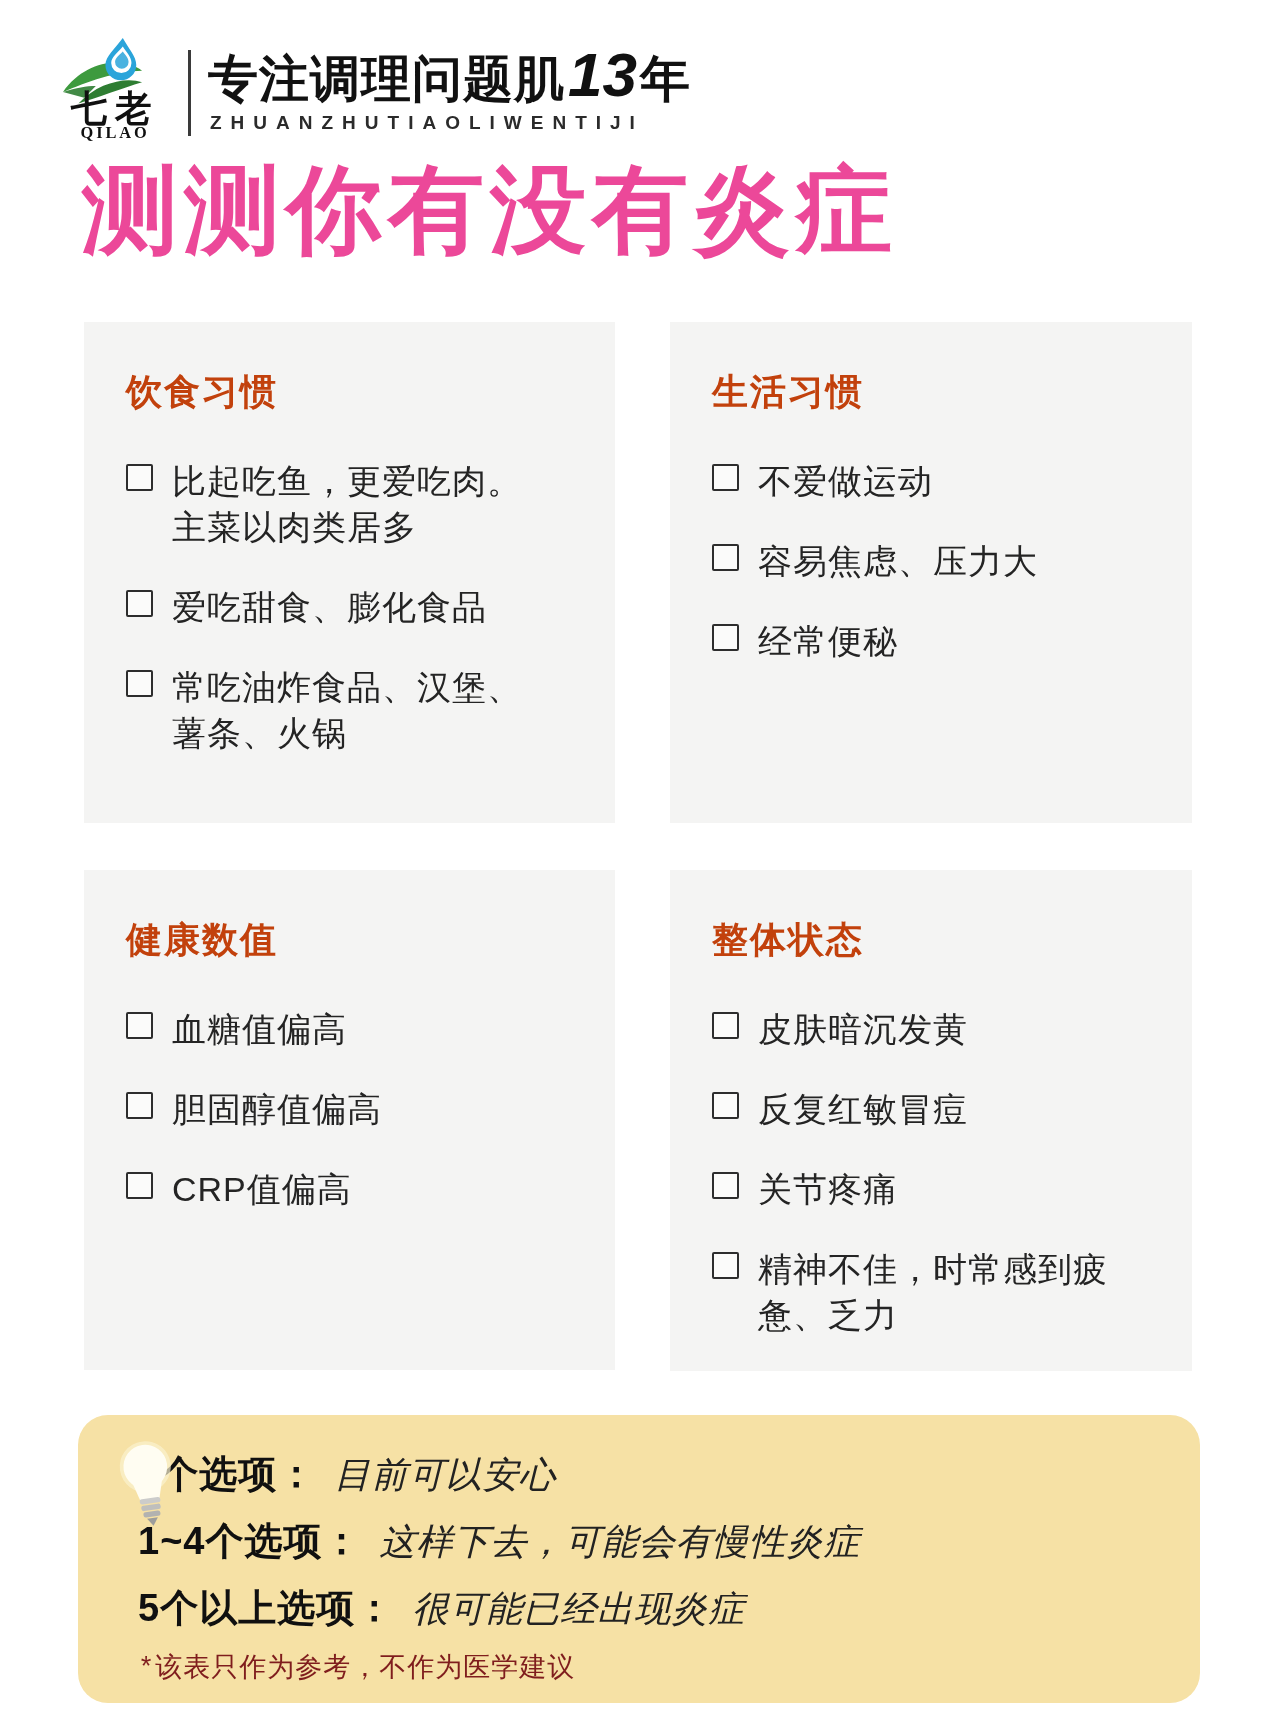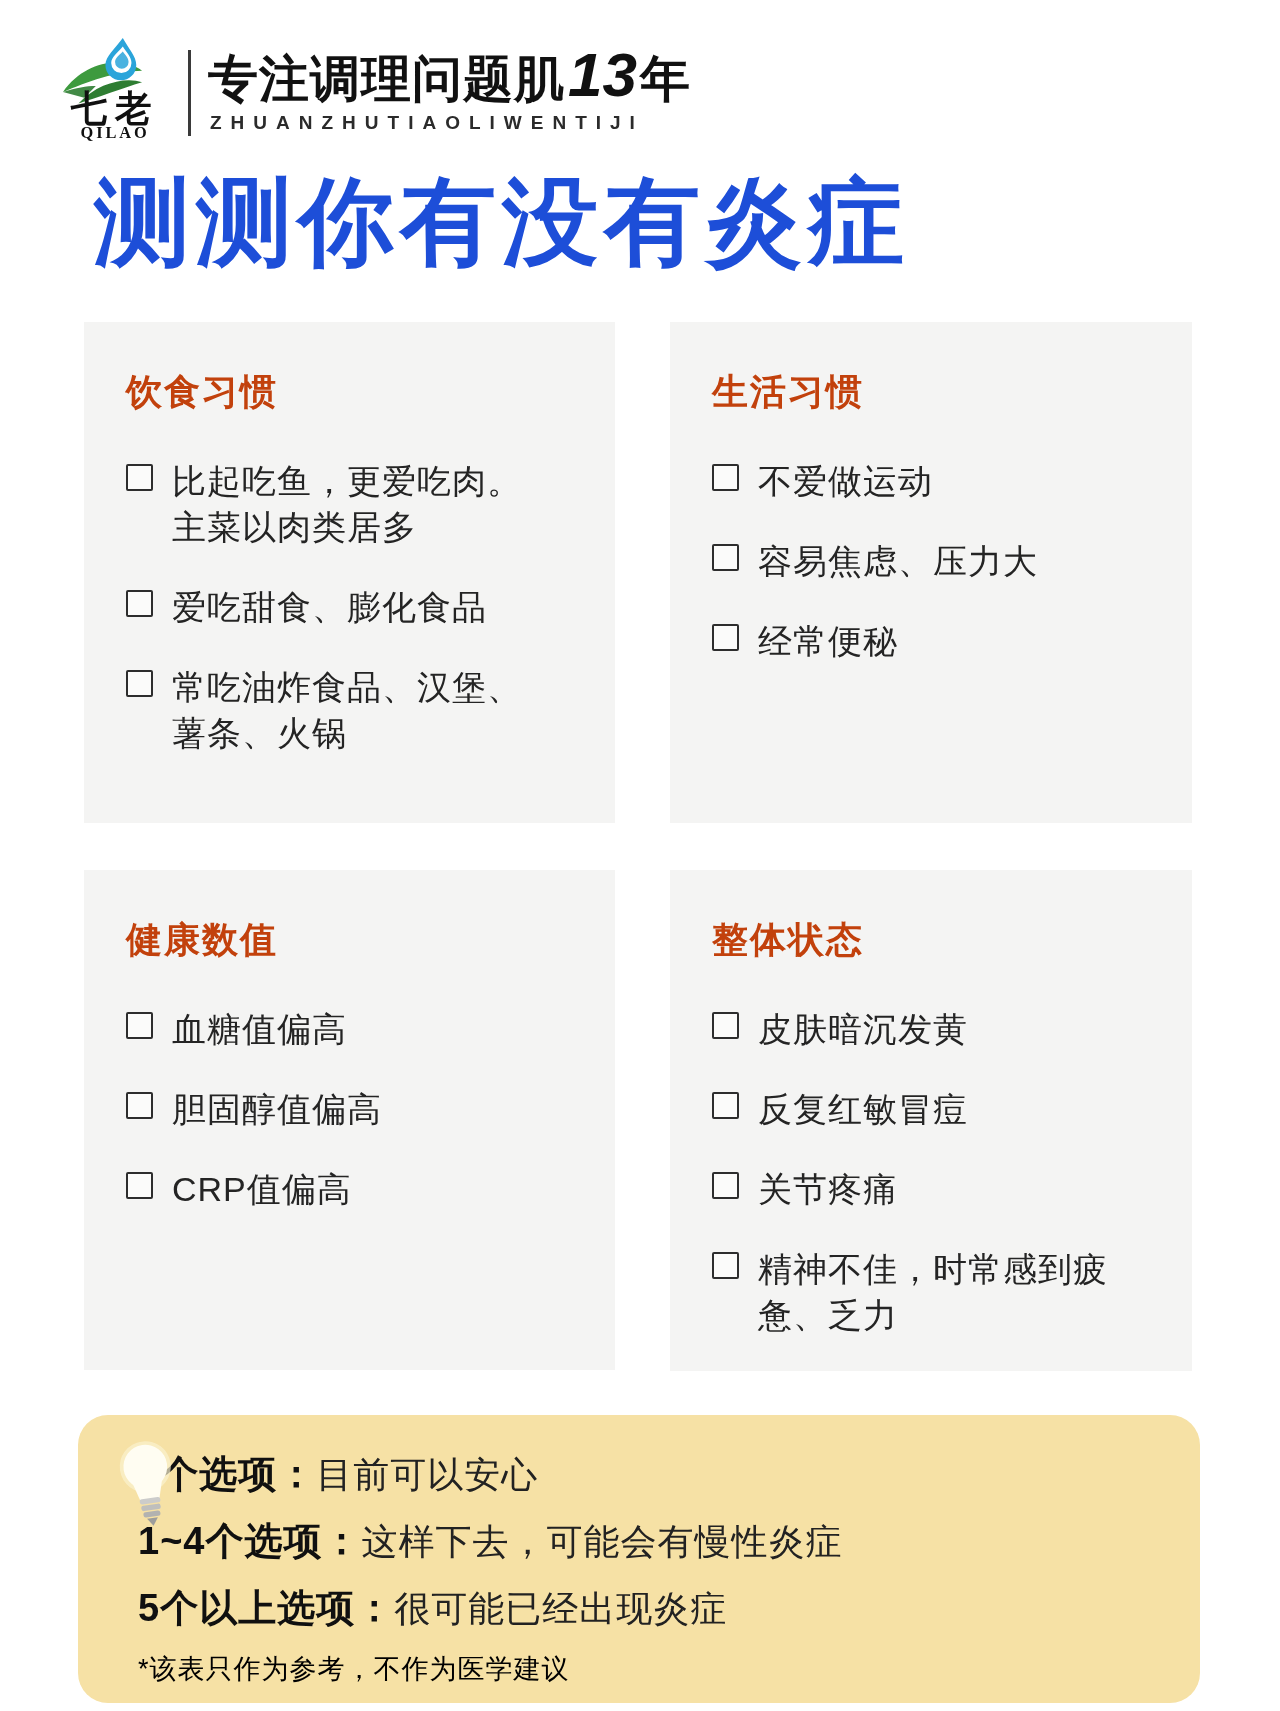--- a/index.html
+++ b/index.html
@@ -10,41 +10,41 @@
   
   .logo{position:absolute;left:56px;top:36px;width:122px;height:106px;}
   .logo-divider{position:absolute;left:188px;top:50px;width:3px;height:86px;background:#3a3a3a;}
   .tagline{position:absolute;left:208px;top:44px;display:flex;align-items:baseline;
     font-weight:800;font-size:50px;color:#111;letter-spacing:1px;line-height:62px;white-space:nowrap;}
   .tagline .num{font-family:Liberation Sans, sans-serif;font-style:italic;font-weight:700;
     font-size:62px;margin:0 3px;letter-spacing:0;}
   .tagline-roman{position:absolute;left:210px;top:112px;font-size:19px;font-weight:600;
     letter-spacing:9px;color:#2b2b2b;white-space:nowrap;}
   
-  .main-title{position:absolute;left:82px;top:158px;margin:12px;font-size:96px;line-height:104px;
-    font-weight:900;letter-spacing:6px;color:#1d4ed8;white-space:nowrap;}
+  .main-title{position:absolute;left:82px;top:158px;margin:0;font-size:96px;line-height:104px;
+    font-weight:900;letter-spacing:6px;color:#ec4899;white-space:nowrap;}
   
   .card{position:absolute;background:var(--card-bg,#f4f4f3);box-sizing:border-box;padding:44px 40px 0 42px;}
   .card.c1{left:84px;top:322px;width:531px;height:501px;}
   .card.c2{left:670px;top:322px;width:522px;height:501px;}
   .card.c3{left:84px;top:870px;width:531px;height:500px;}
   .card.c4{left:670px;top:870px;width:522px;height:501px;}
   .card h2{margin:0 0 40px 0;font-size:36px;line-height:52px;font-weight:800;color:#c2410c;letter-spacing:2px;}
   .item{display:flex;align-items:flex-start;margin-bottom:34px;}
   .cb{flex:none;width:27px;height:27px;margin-top:6px;margin-right:19px;
     border:2.5px solid #2d2d2d;border-radius:2px;background:#fbfbfa;box-sizing:border-box;cursor:pointer;}
   .lbl{font-size:34px;line-height:46px;color:#242424;white-space:pre-line;letter-spacing:1px;}
   
   .note{position:absolute;left:78px;top:1415px;width:1122px;height:288px;box-sizing:border-box;
     background:var(--note-bg,#f6e1a5);border-radius:30px;padding:36px 40px 0 60px;}
   .bulb{position:absolute;left:42px;top:26px;width:56px;height:90px;transform:rotate(-8deg);}
   .rule{display:flex;align-items:baseline;margin-bottom:20px;white-space:nowrap;}
   .rule .rlabel{font-size:38px;line-height:46px;font-weight:800;color:#101010;letter-spacing:1px;}
-  .rule .rtext{font-size:36px;line-height:46px;font-weight:400;color:#222;letter-spacing:1px;margin-left:0;}
-  .disclaimer{font-size:27px;line-height:34px;color:#000000;letter-spacing:1px;margin-top:14px;}
+  .rule .rtext{font-size:36px;line-height:46px;font-weight:400;color:#222;letter-spacing:1px;margin-left:18px;font-style:italic;}
+  .disclaimer{font-size:27px;line-height:34px;color:#7f1d1d;letter-spacing:1px;margin-top:14px;font-family:Liberation Mono, monospace;}
 </style>
 </head>
 <body>
 
 <div class="page">
 
   <svg class="logo" viewBox="0 0 120 110">
     <path d="M4,58 C26,26 66,20 86,36 C60,36 28,48 4,58 Z" fill="#3d9a3e"></path>
     <path d="M20,70 C40,48 70,42 86,48 C66,54 40,64 20,70 Z" fill="#2e7d32"></path>
     <path d="M4,58 C18,54 28,52 38,52 L26,64 Z" fill="#2e7d32" opacity="0.9"></path>

